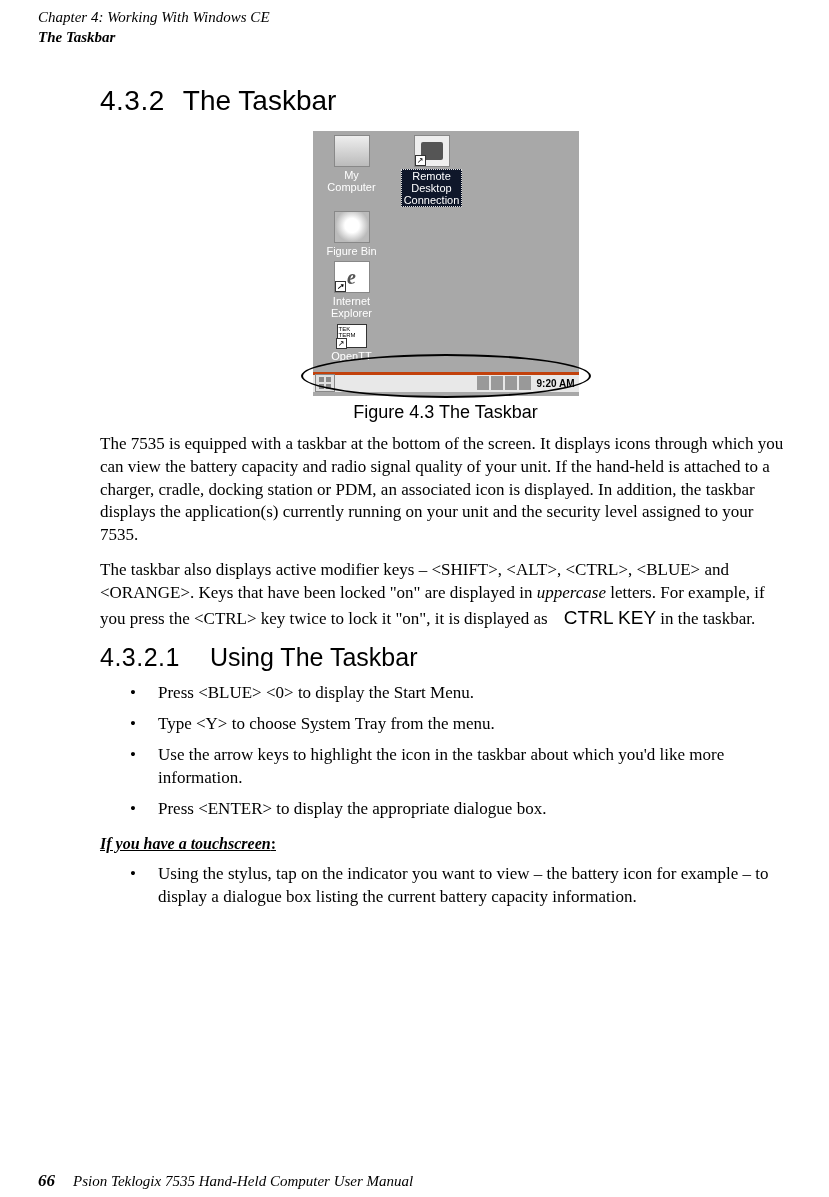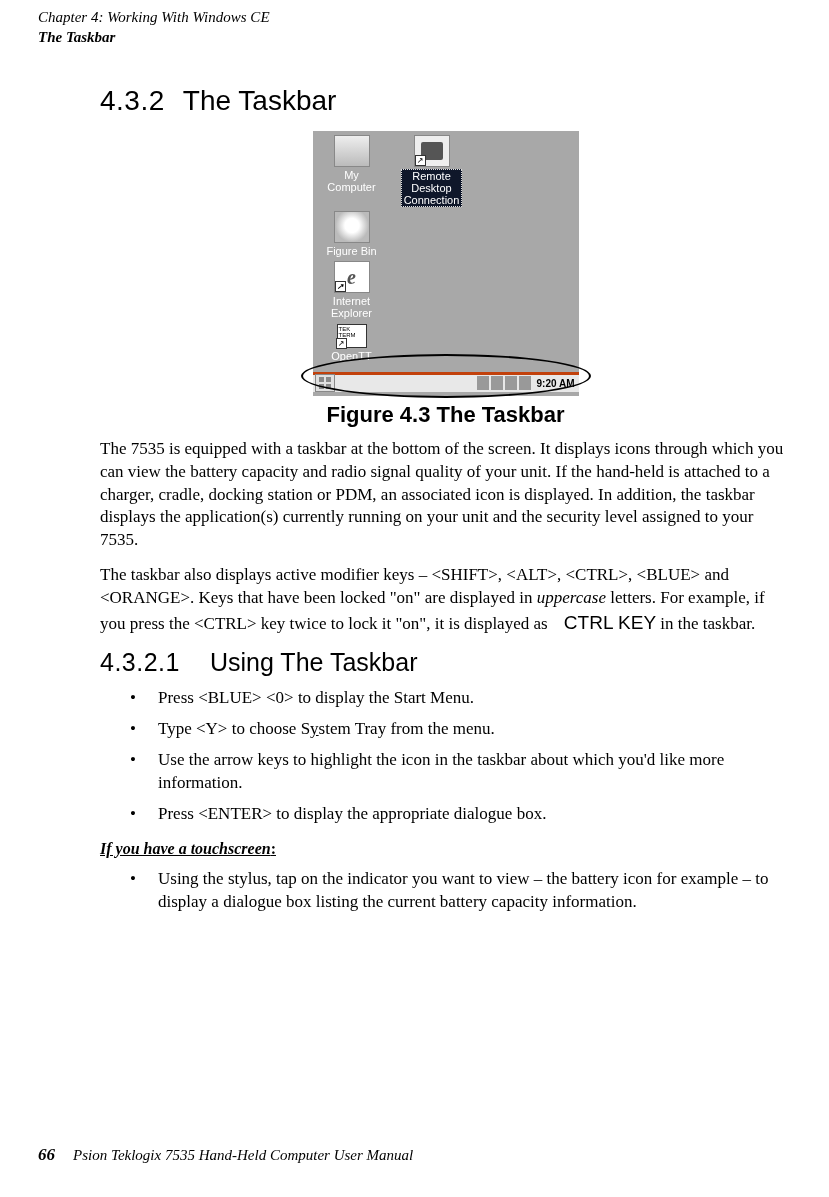--- a/index.html
+++ b/index.html
@@ -139,23 +139,23 @@
   .tray-icon {
     width: 12px; height: 14px; background: #999;
   }
   .tray-time {
     font-weight: bold;
     font-size: 10px;
     margin-left: 4px;
   }
   .figure-caption {
     font-family: Arial, Helvetica, sans-serif;
-    font-size: 22px;
+    font-size: 18px;
     font-stretch: condensed;
-    font-weight: 700;
+    font-weight: 400;
     text-align: center;
     margin: 6px 0 10px 0;
   }
   .body-text p {
     font-size: 17px;
     line-height: 1.35;
     margin-bottom: 12px;
     text-align: left;
   }
   .ctrl-key {
@@ -193,21 +193,21 @@
   }
   .underline-letter { text-decoration: underline; }
   .touchscreen {
     font-size: 16px;
     margin-bottom: 10px;
     text-decoration: underline;
   }
   .touchscreen .italic-bold { font-style: italic; font-weight: bold; }
   .page-footer {
     position: absolute;
-    bottom: 32px;
+    bottom: 6px;
     left: 38px;
     font-style: italic;
     font-size: 15px;
   }
   .page-footer .num { font-weight: bold; font-style: italic; margin-right: 18px; font-size: 17px; }
 </style>
 </head>
 <body>
 
 <div class="page-header">

